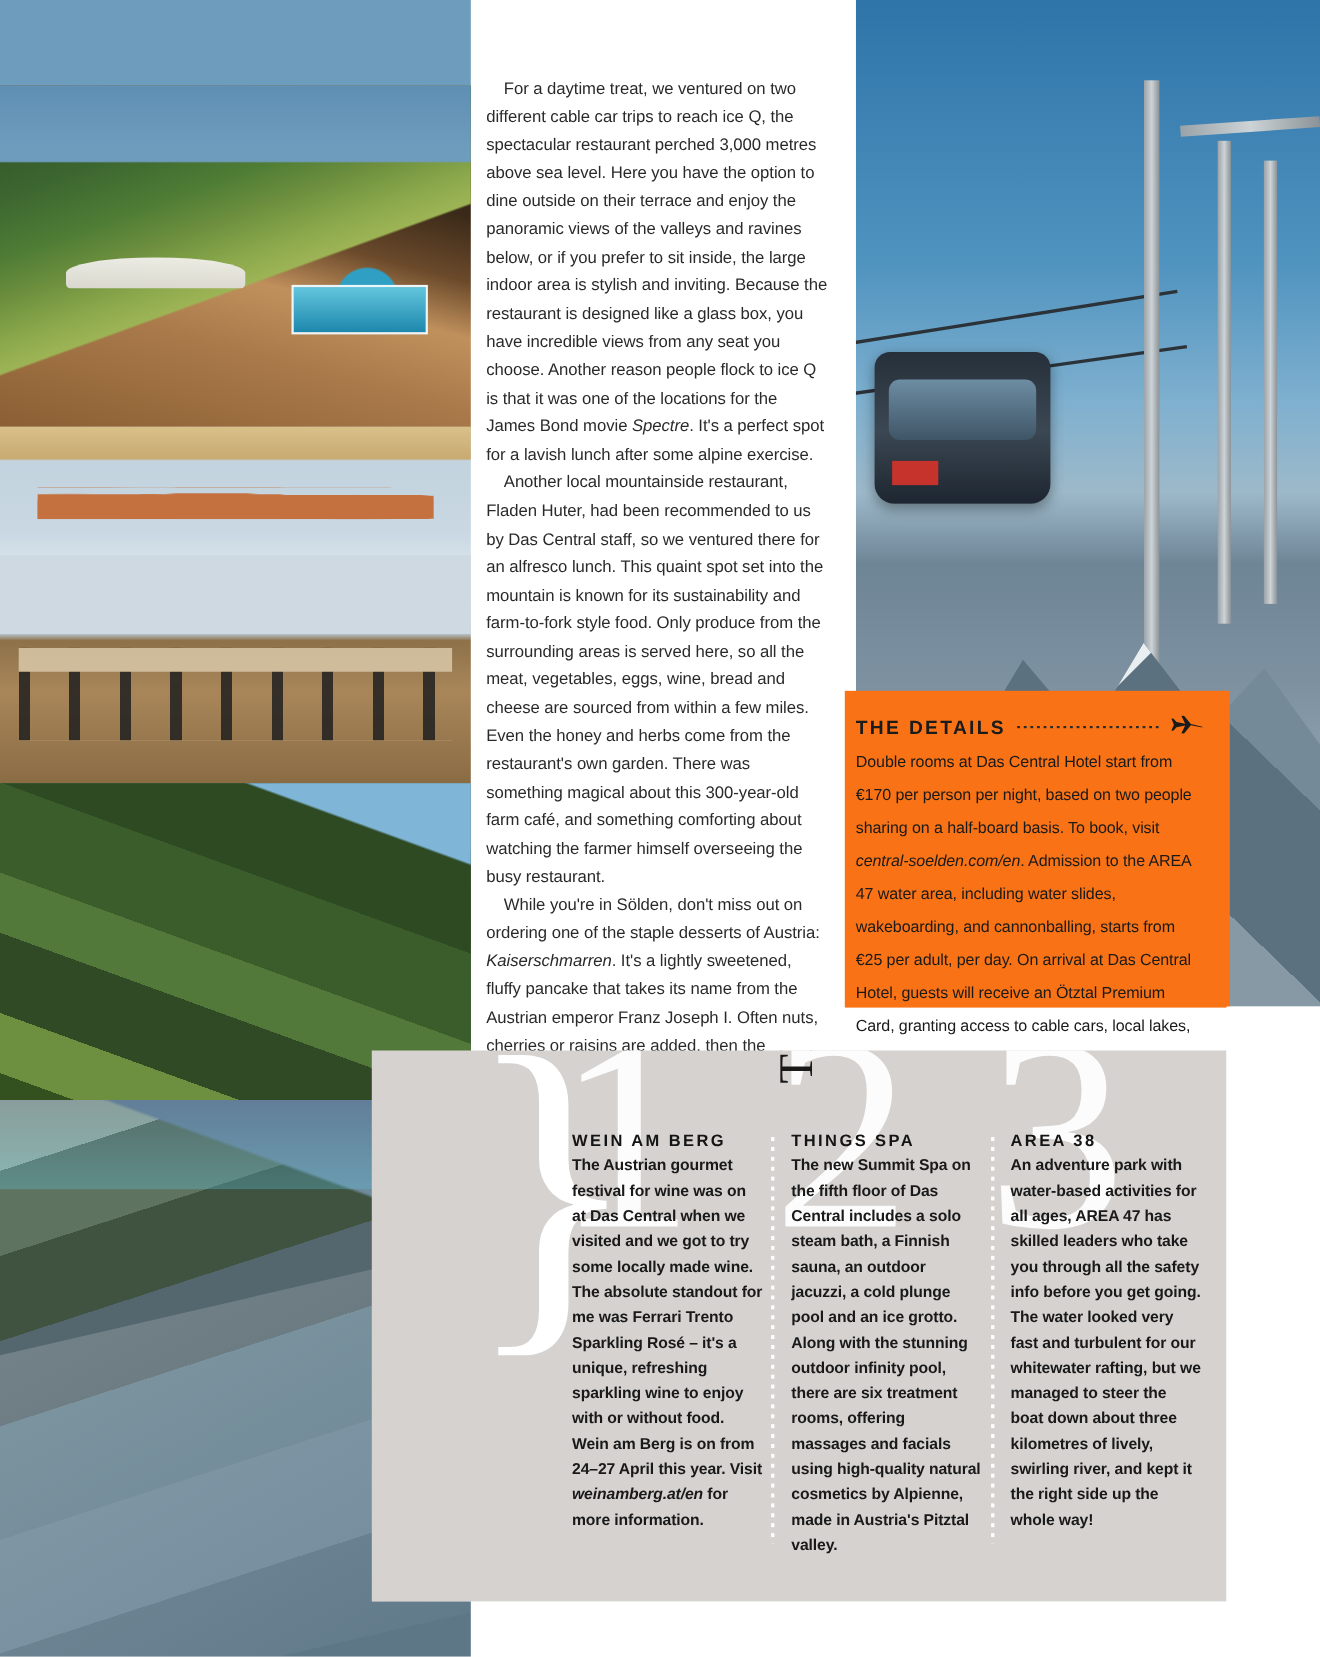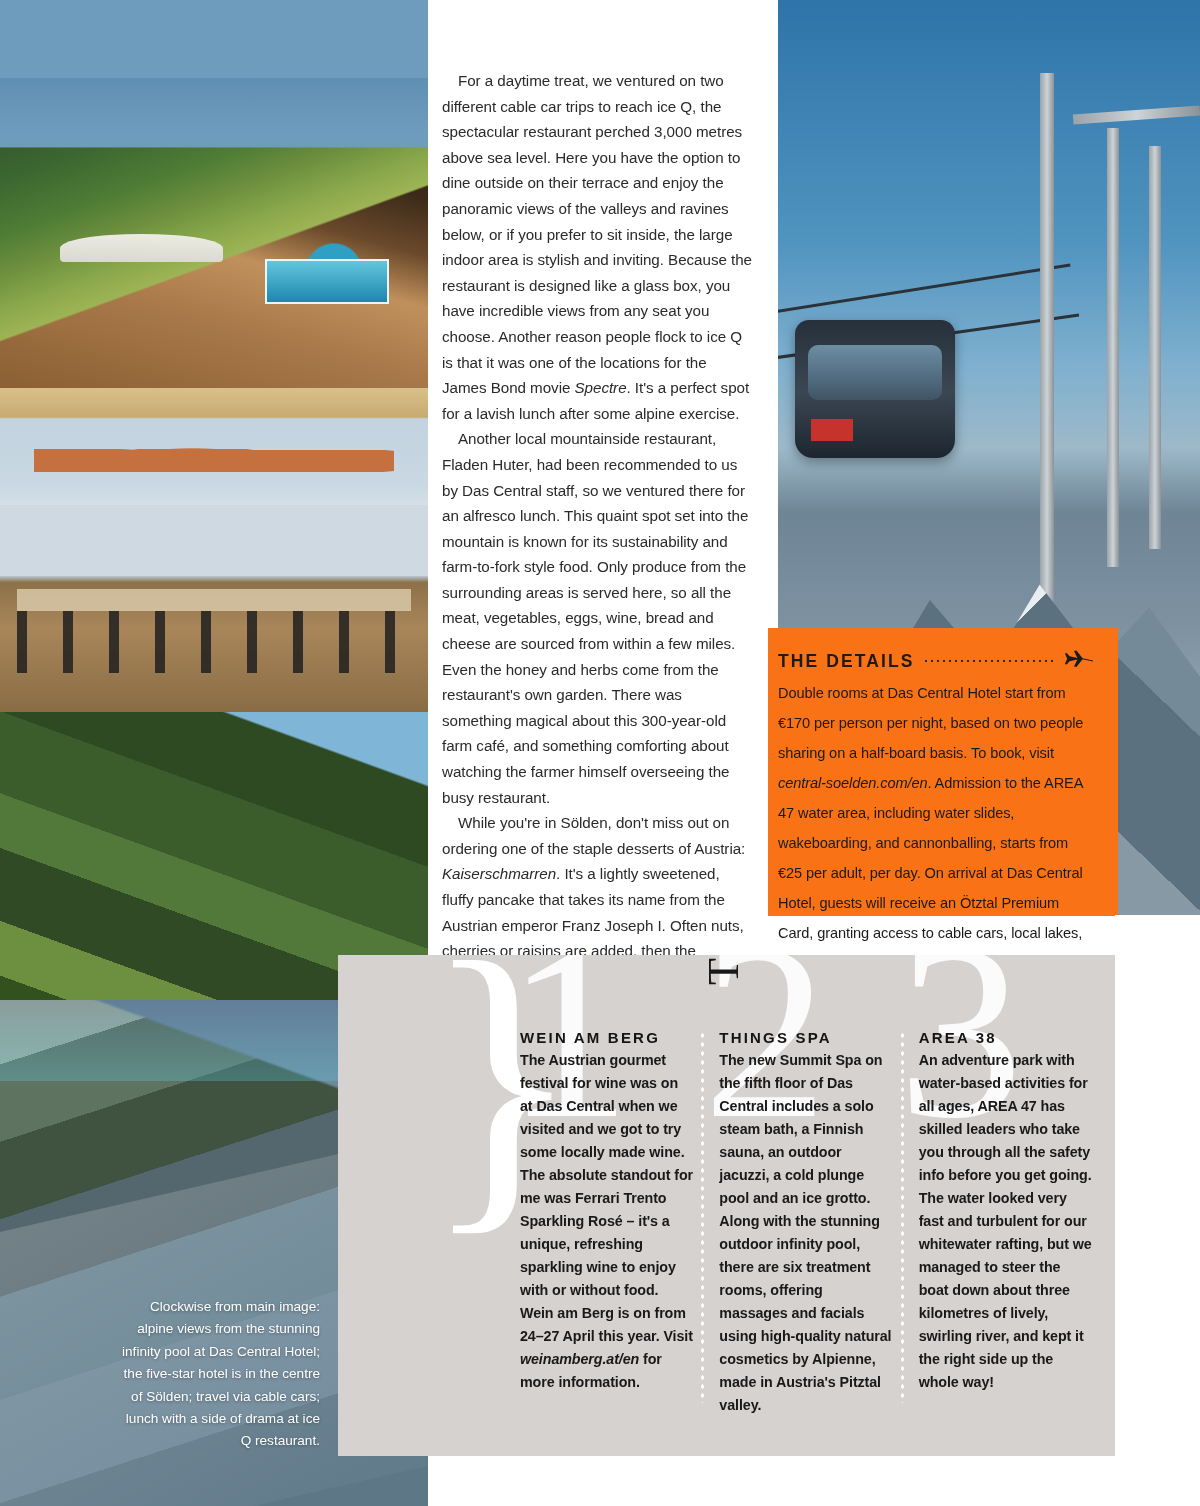--- a/index.html
+++ b/index.html
@@ -191,21 +191,20 @@
         <span id="plane-icon">
           <svg width="30" height="22" viewBox="0 0 30 22" aria-hidden="true">
             <path fill="currentColor" d="M29 10.6 18.6 8.2 12.4 0.6 10 0.9l3.4 7.0L5.6 6.3 2.6 3.1 0.9 3.5l2.3 5.3L0.9 14l1.7 0.4 3.0-3.2 7.8-1.6-3.4 7.0 2.4 0.3 6.2-7.6L29 11.4z"></path>
           </svg>
         </span>
       </div>
       <div id="details-body"><span>Double rooms at Das Central Hotel start from €170 per person per night, based on two people sharing on a half-board basis. To book, visit </span><em>central-soelden.com/en</em><span>. Admission to the AREA 47 water area, including water slides, wakeboarding, and cannonballing, starts from €25 per adult, per day. On arrival at Das Central Hotel, guests will receive an Ötztal Premium Card, granting access to cable cars, local lakes, museums and AREA 47. Visit </span><em>area47.at/en</em><span> for more information.</span></div>
     </div>
   </div>
 
-  <div id="caption">Clockwise from main image: alpine views from the stunning infinity pool at Das Central Hotel; the five-star hotel is in the centre of Sölden; travel via cable cars; lunch with a side of drama at ice Q restaurant.</div>
 
   <div id="things-panel">
     <div id="brace">}</div>
     <div class="bignum" id="bignum-1">1</div>
     <div class="bignum" id="bignum-2">2</div>
     <div class="bignum" id="bignum-3">3</div>
     <div id="things-title">THINGS TO DO</div>
 
     <div id="things-cols">
       <div class="thing-col">

